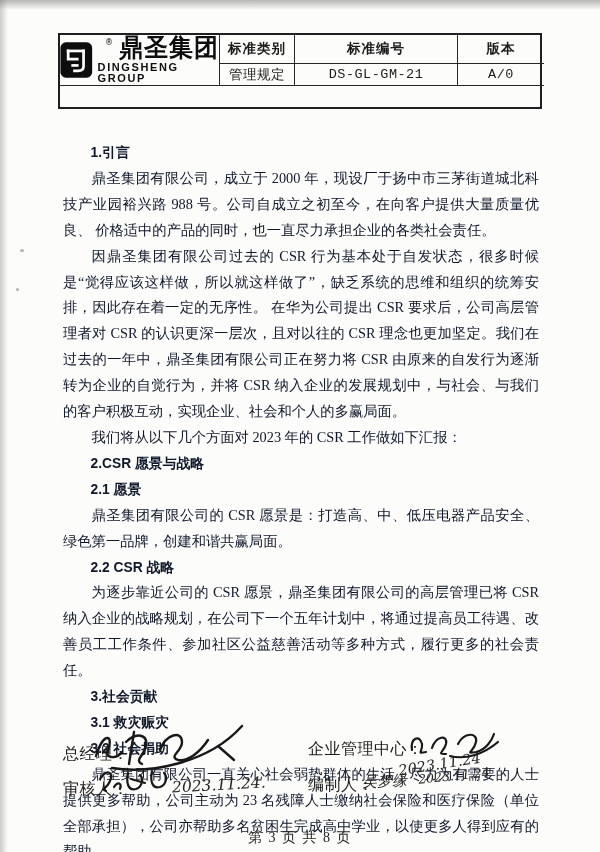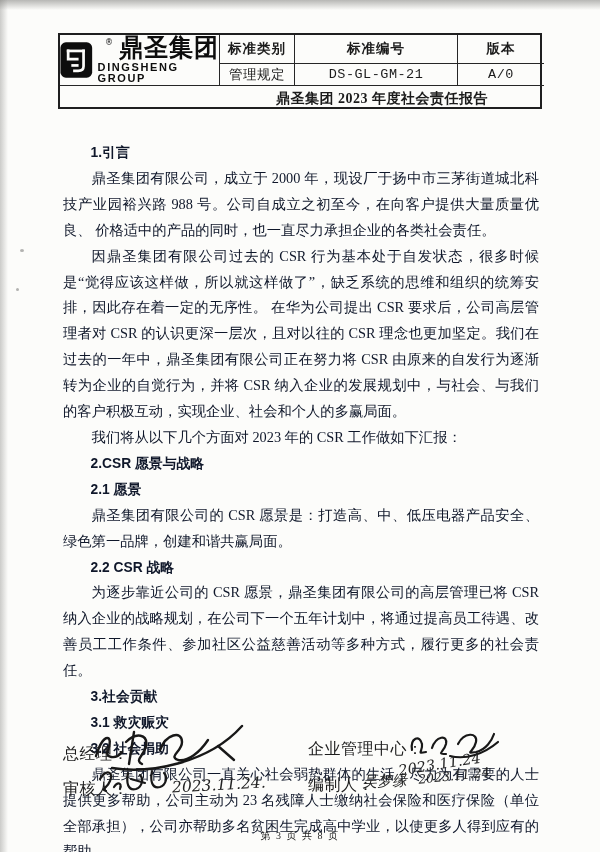--- a/index.html
+++ b/index.html
@@ -56,21 +56,21 @@
 
   
   .sig-label{position:absolute;font-size:16px;letter-spacing:.5px;color:#1c1c1c;}
   .hand{position:absolute;font-style:italic;color:#222;
     font-family:"DejaVu Serif",serif;white-space:nowrap;}
   .sig-svg{position:absolute;}
   .sig-svg path{fill:none;stroke:#181818;stroke-linecap:round;stroke-linejoin:round;}
 
   
   .footer{position:absolute;left:0;top:829px;width:100%;text-align:center;
-    font-size:10px;letter-spacing:1.5px;color:#222;}
+    font-size:14px;letter-spacing:1.5px;color:#222;}
 </style>
 </head>
 <body>
 
 <div class="page">
 
   <div class="edge-top"></div>
   <div class="edge-left"></div>
   <div class="speck s1"></div>
   <div class="speck s2"></div>
@@ -92,21 +92,20 @@
         <span class="brand-en">DINGSHENG GROUP</span>
       </span>
     </div>
     <div class="cell lab b-r b-b">标准类别</div>
     <div class="cell lab b-r b-b">标准编号</div>
     <div class="cell lab b-b">版本</div>
     <div class="cell val b-r b-b">管理规定</div>
     <div class="cell val b-r b-b">DS-GL-GM-21</div>
     <div class="cell val b-b">A/0</div>
     <div class="cell name-cell b-r">标准名称</div>
-    <div class="cell title-cell">鼎圣集团 2023 年度社会责任报告</div>
   </div>
 
   <div class="doc-body">
       <p class="heading">1.引言</p>
       <p class="para">鼎圣集团有限公司，成立于 2000 年，现设厂于扬中市三茅街道城北科技产业园裕兴路 988 号。公司自成立之初至今，在向客户提供大量质量优良、 价格适中的产品的同时，也一直尽力承担企业的各类社会责任。</p>
       <p class="para">因鼎圣集团有限公司过去的 CSR 行为基本处于自发状态，很多时候是“觉得应该这样做，所以就这样做了”，缺乏系统的思维和组织的统筹安排，因此存在着一定的无序性。 在华为公司提出 CSR 要求后，公司高层管理者对 CSR 的认识更深一层次，且对以往的 CSR 理念也更加坚定。我们在过去的一年中，鼎圣集团有限公司正在努力将 CSR 由原来的自发行为逐渐转为企业的自觉行为，并将 CSR 纳入企业的发展规划中，与社会、与我们的客户积极互动，实现企业、社会和个人的多赢局面。</p>
       <p class="para">我们将从以下几个方面对 2023 年的 CSR 工作做如下汇报：</p>
       <p class="heading">2.CSR 愿景与战略</p>
       <p class="heading">2.1 愿景</p>
       <p class="para">鼎圣集团有限公司的 CSR 愿景是：打造高、中、低压电器产品安全、绿色第一品牌，创建和谐共赢局面。</p>

